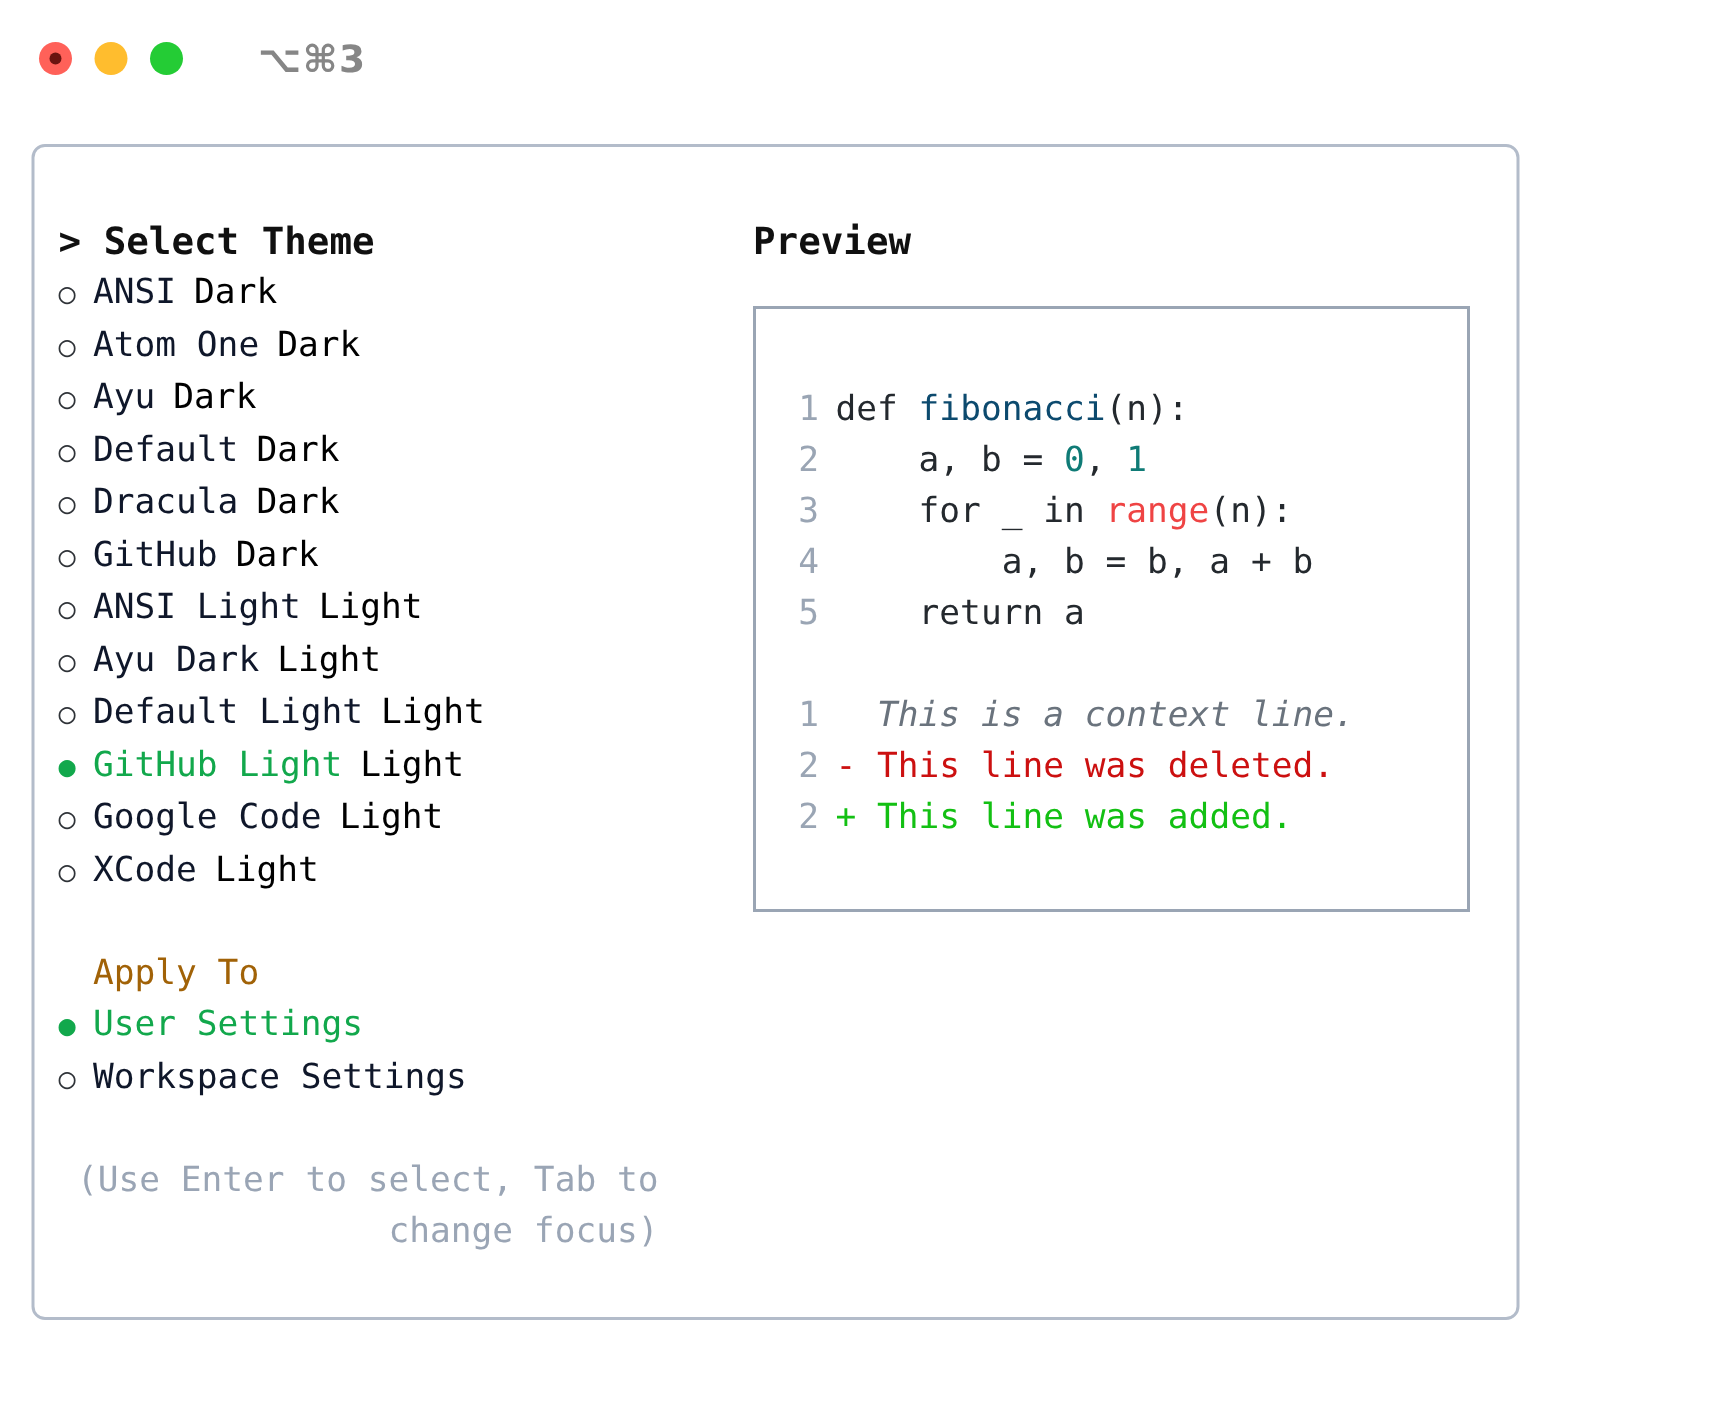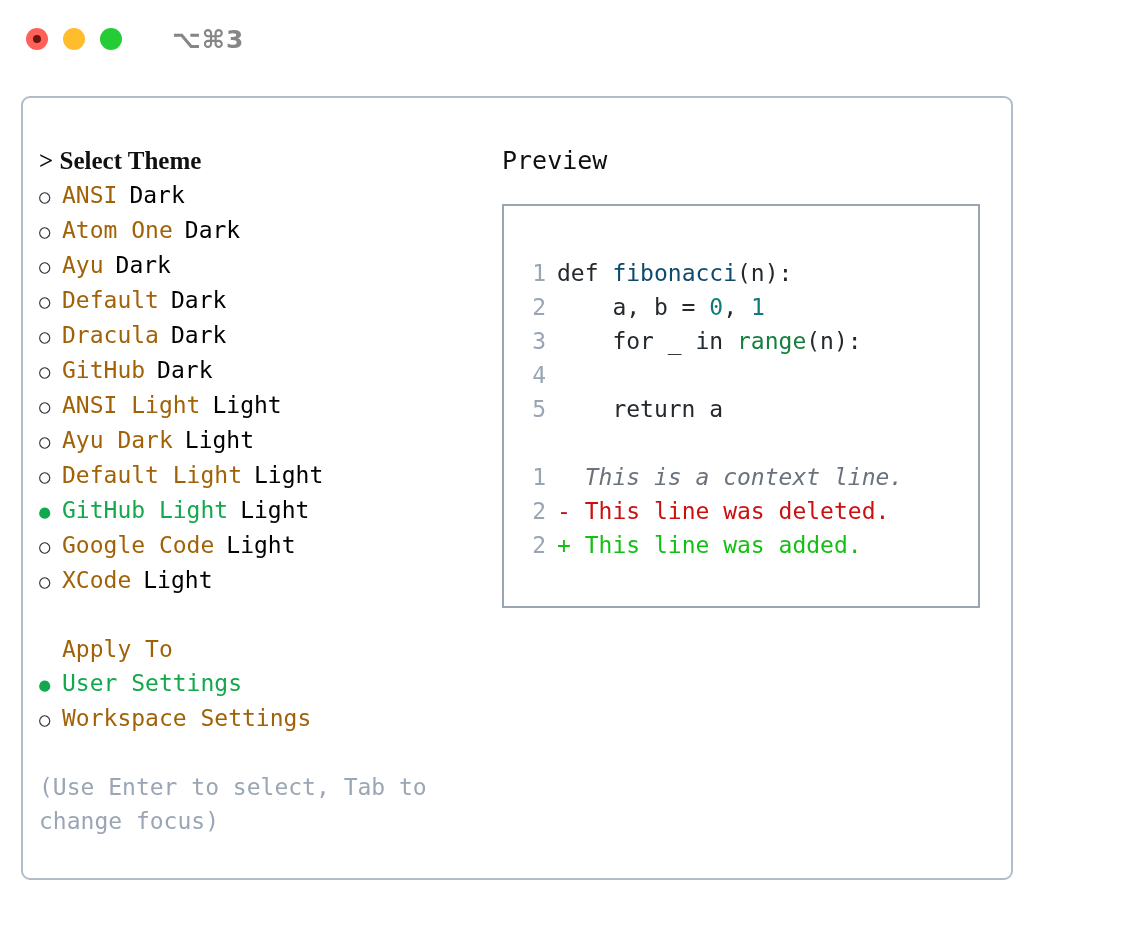--- a/index.html
+++ b/index.html
@@ -90,39 +90,38 @@
     top: 46px;
     width: 430px;
   }
 
   .heading {
     font-size: 25px;
     font-weight: bold;
     color: #101010;
     line-height: 34px;
     white-space: pre;
-    font-family: Liberation Serif, serif;
   }
 
   .opt-row {
     display: flex;
     align-items: baseline;
     font-size: 23px;
     line-height: 34px;
     color: #2f3338;
     white-space: pre;
   }
   .bullet {
     width: 23px;
     flex: 0 0 23px;
     color: #2f3338;
     font-size: 19px;
   }
   .bullet.filled { color: #12a84c; }
-  .opt-label { color: #a16207; }
+  .opt-label { color: #0f172a; }
   .opt-row.selected .opt-label { color: #12a84c; text-align: center; }
   .opt-tag {
     color: #000000;
     margin-left: 12px;
   }
 
   .section-gap { height: 34px; }
 
   .subheading {
     font-size: 23px;
@@ -131,32 +130,33 @@
     padding-left: 23px;
     white-space: pre;
   }
 
   .hint {
     margin-top: 34px;
     font-size: 23px;
     line-height: 34px;
     color: #9aa5b5;
     width: 400px;
+    text-align: right;
   }
 
   
   .right-col {
     position: absolute;
     left: 479px;
     top: 46px;
     width: 480px;
   }
   .preview-title {
     font-size: 25px;
-    font-weight: normal;
+    font-weight: bold;
     color: #101010;
     line-height: 34px;
     margin-bottom: 26px;
   }
   .preview-box {
     border: 2px solid #9aa5b4;
     box-sizing: border-box;
     width: 478px;
     height: 404px;
     padding: 50px 0 0 12px;
@@ -170,21 +170,21 @@
   .lineno {
     width: 30px;
     flex: 0 0 30px;
     text-align: right;
     color: #9aa5b4;
     margin-right: 11px;
   }
   .code-text { color: #24292e; }
   .tok-fn   { color: #0c4a6e; }
   .tok-num  { color: #0f7b76; }
-  .tok-blue { color: #15803d; }
+  .tok-blue { color: #ef4444; }
   .diff-gap { height: 34px; }
   .diff-ctx { color: #6a737d; font-style: italic; }
   .diff-del { color: #cc1010; }
   .diff-add { color: #13c013; }
 </style>
 </head>
 <body>
 
 <div class="window">
 
@@ -228,21 +228,21 @@
         <div class="hint">(Use Enter to select, Tab to change focus)</div>
       </div>
 
       <div class="right-col">
         <div class="preview-title">Preview</div>
         <div class="preview-box">
           <div id="code-block">
               <div class="code-line"><span class="lineno">1</span><span><span class="code-text">def </span><span class="tok-fn">fibonacci</span><span class="code-text">(n):</span></span></div>
               <div class="code-line"><span class="lineno">2</span><span><span class="code-text">    a, b = </span><span class="tok-num">0</span><span class="code-text">, </span><span class="tok-num">1</span></span></div>
               <div class="code-line"><span class="lineno">3</span><span><span class="code-text">    for _ in </span><span class="tok-blue">range</span><span class="code-text">(n):</span></span></div>
-              <div class="code-line"><span class="lineno">4</span></div>
+              <div class="code-line"><span class="lineno">4</span><span><span class="code-text">        a, b = b, a + b</span></span></div>
               <div class="code-line"><span class="lineno">5</span><span><span class="code-text">    return a</span></span></div>
             </div>
           <div class="diff-gap"></div>
           <div id="diff-block">
               <div class="code-line"><span class="lineno">1</span><span class="diff-ctx">  </span><span class="diff-ctx">This is a context line.</span></div>
               <div class="code-line"><span class="lineno">2</span><span class="diff-del">- </span><span class="diff-del">This line was deleted.</span></div>
               <div class="code-line"><span class="lineno">2</span><span class="diff-add">+ </span><span class="diff-add">This line was added.</span></div>
             </div>
         </div>
       </div>

